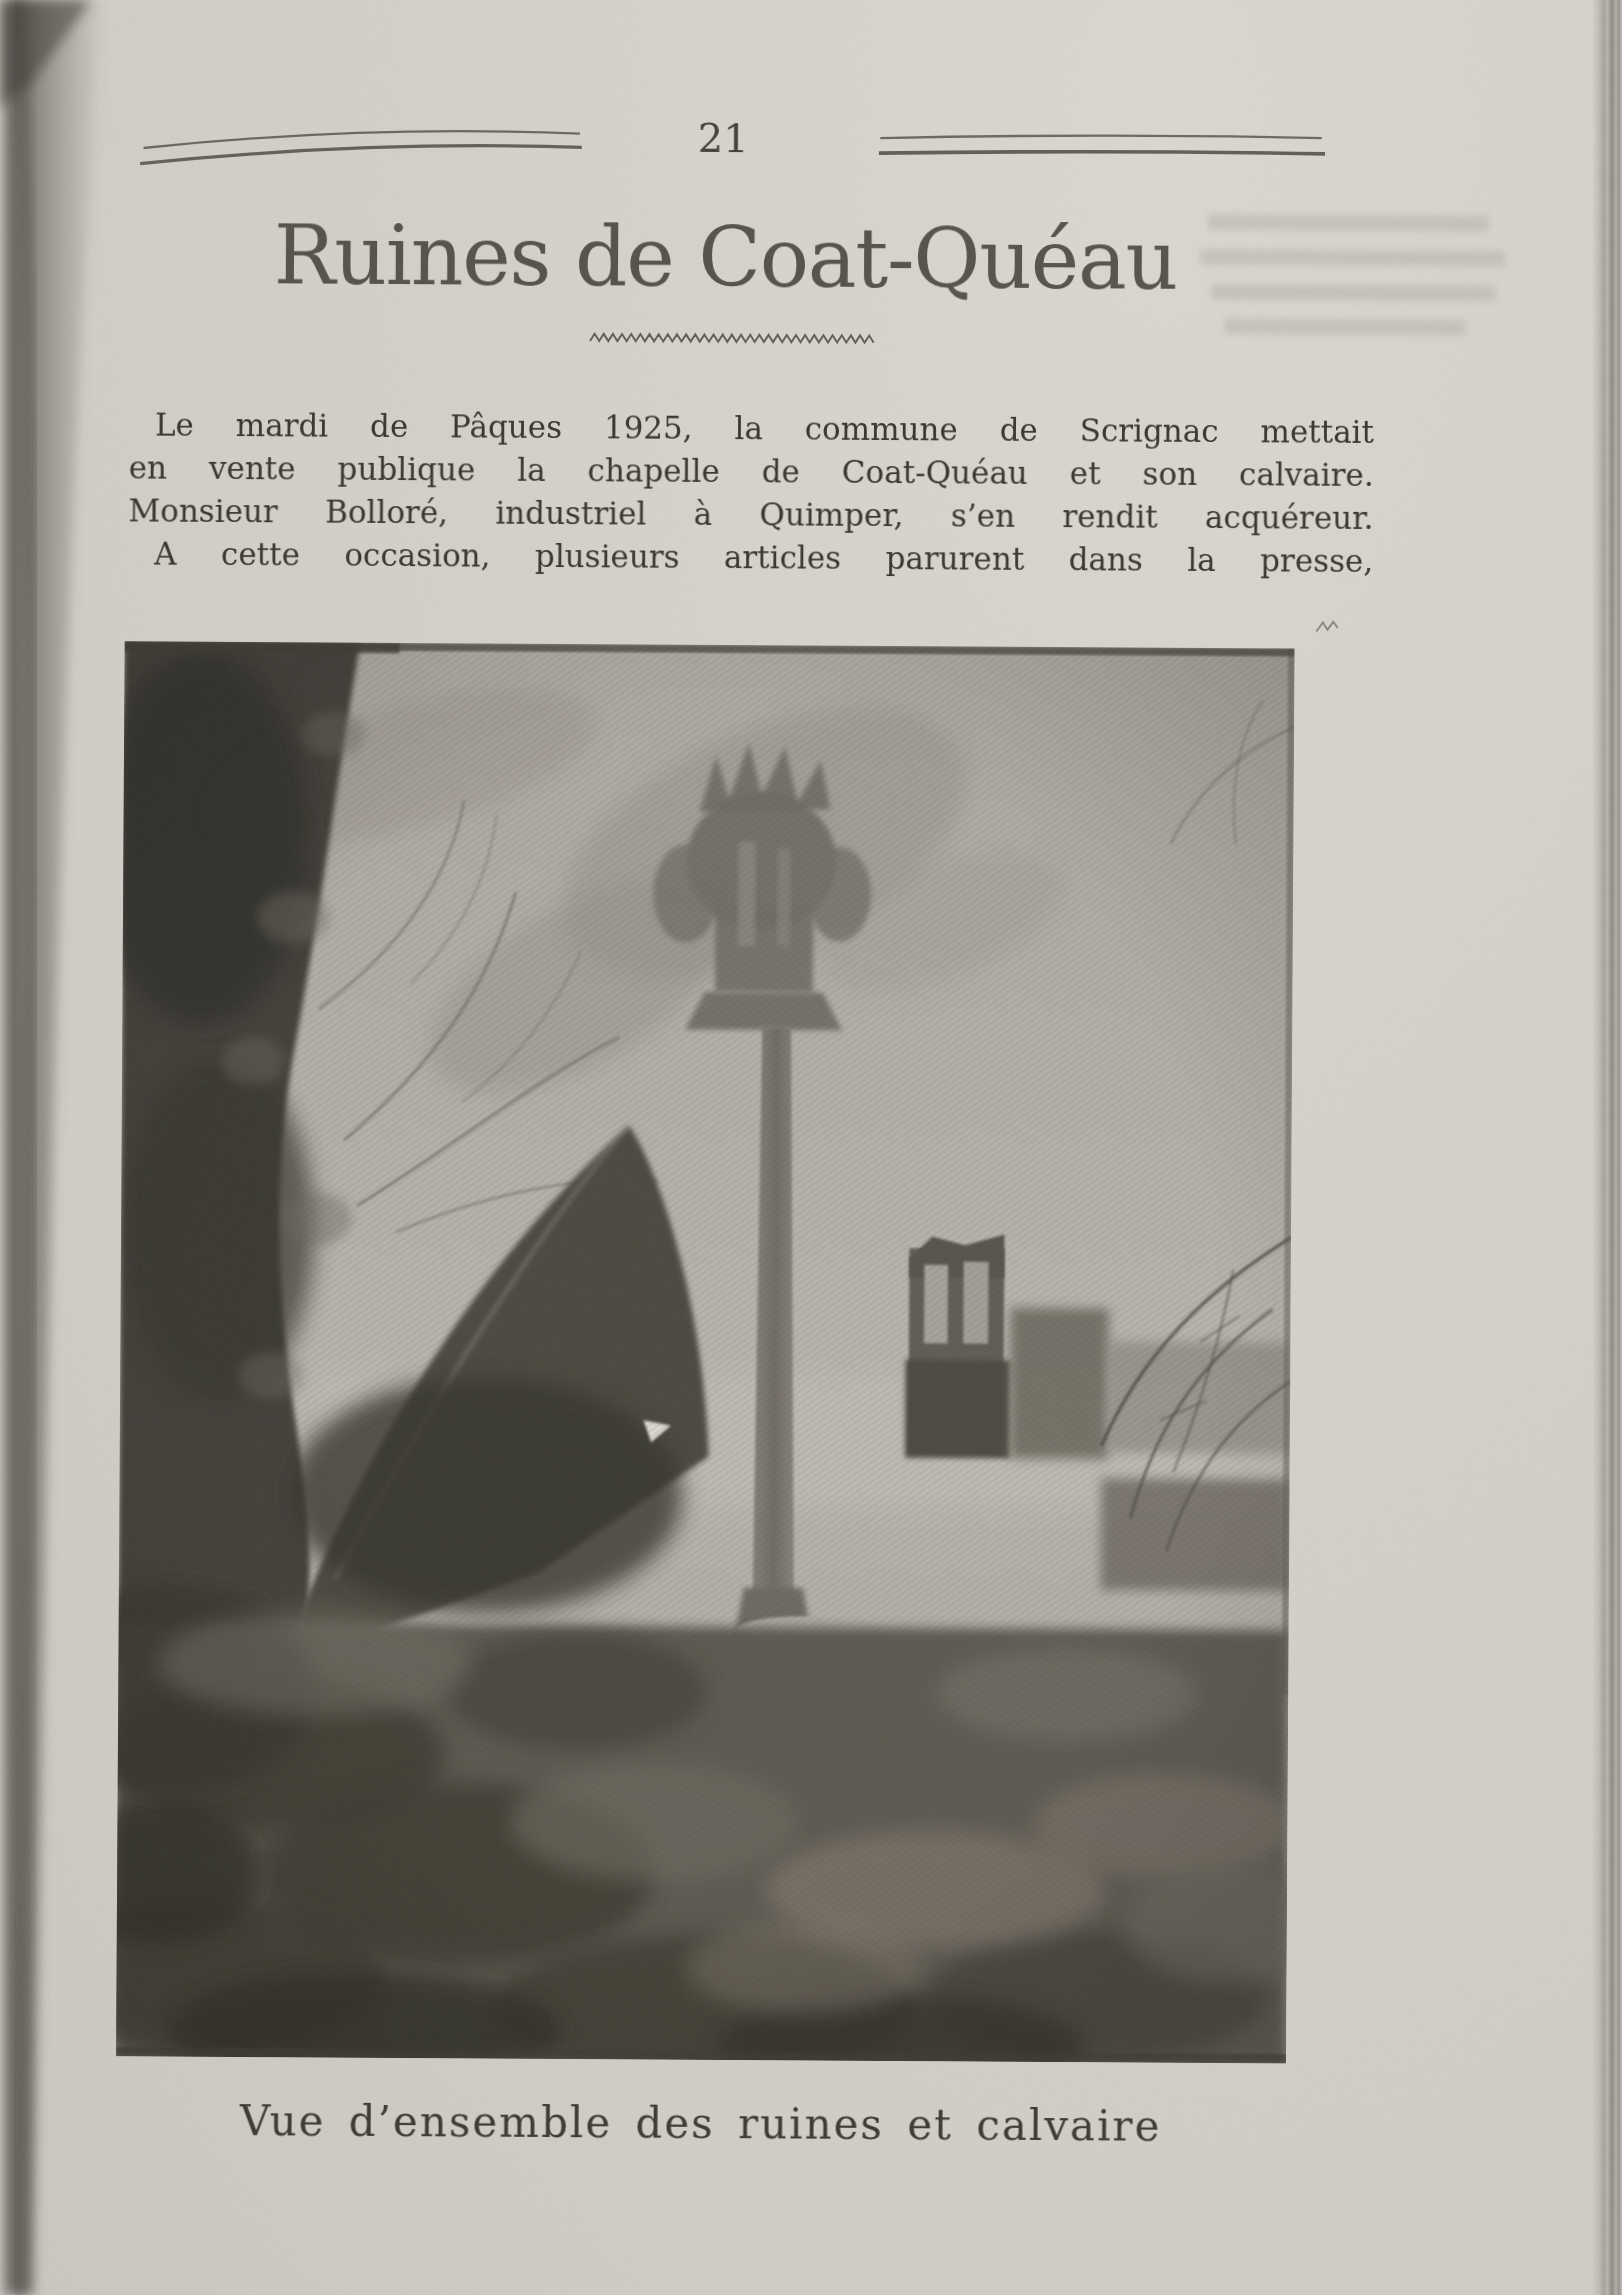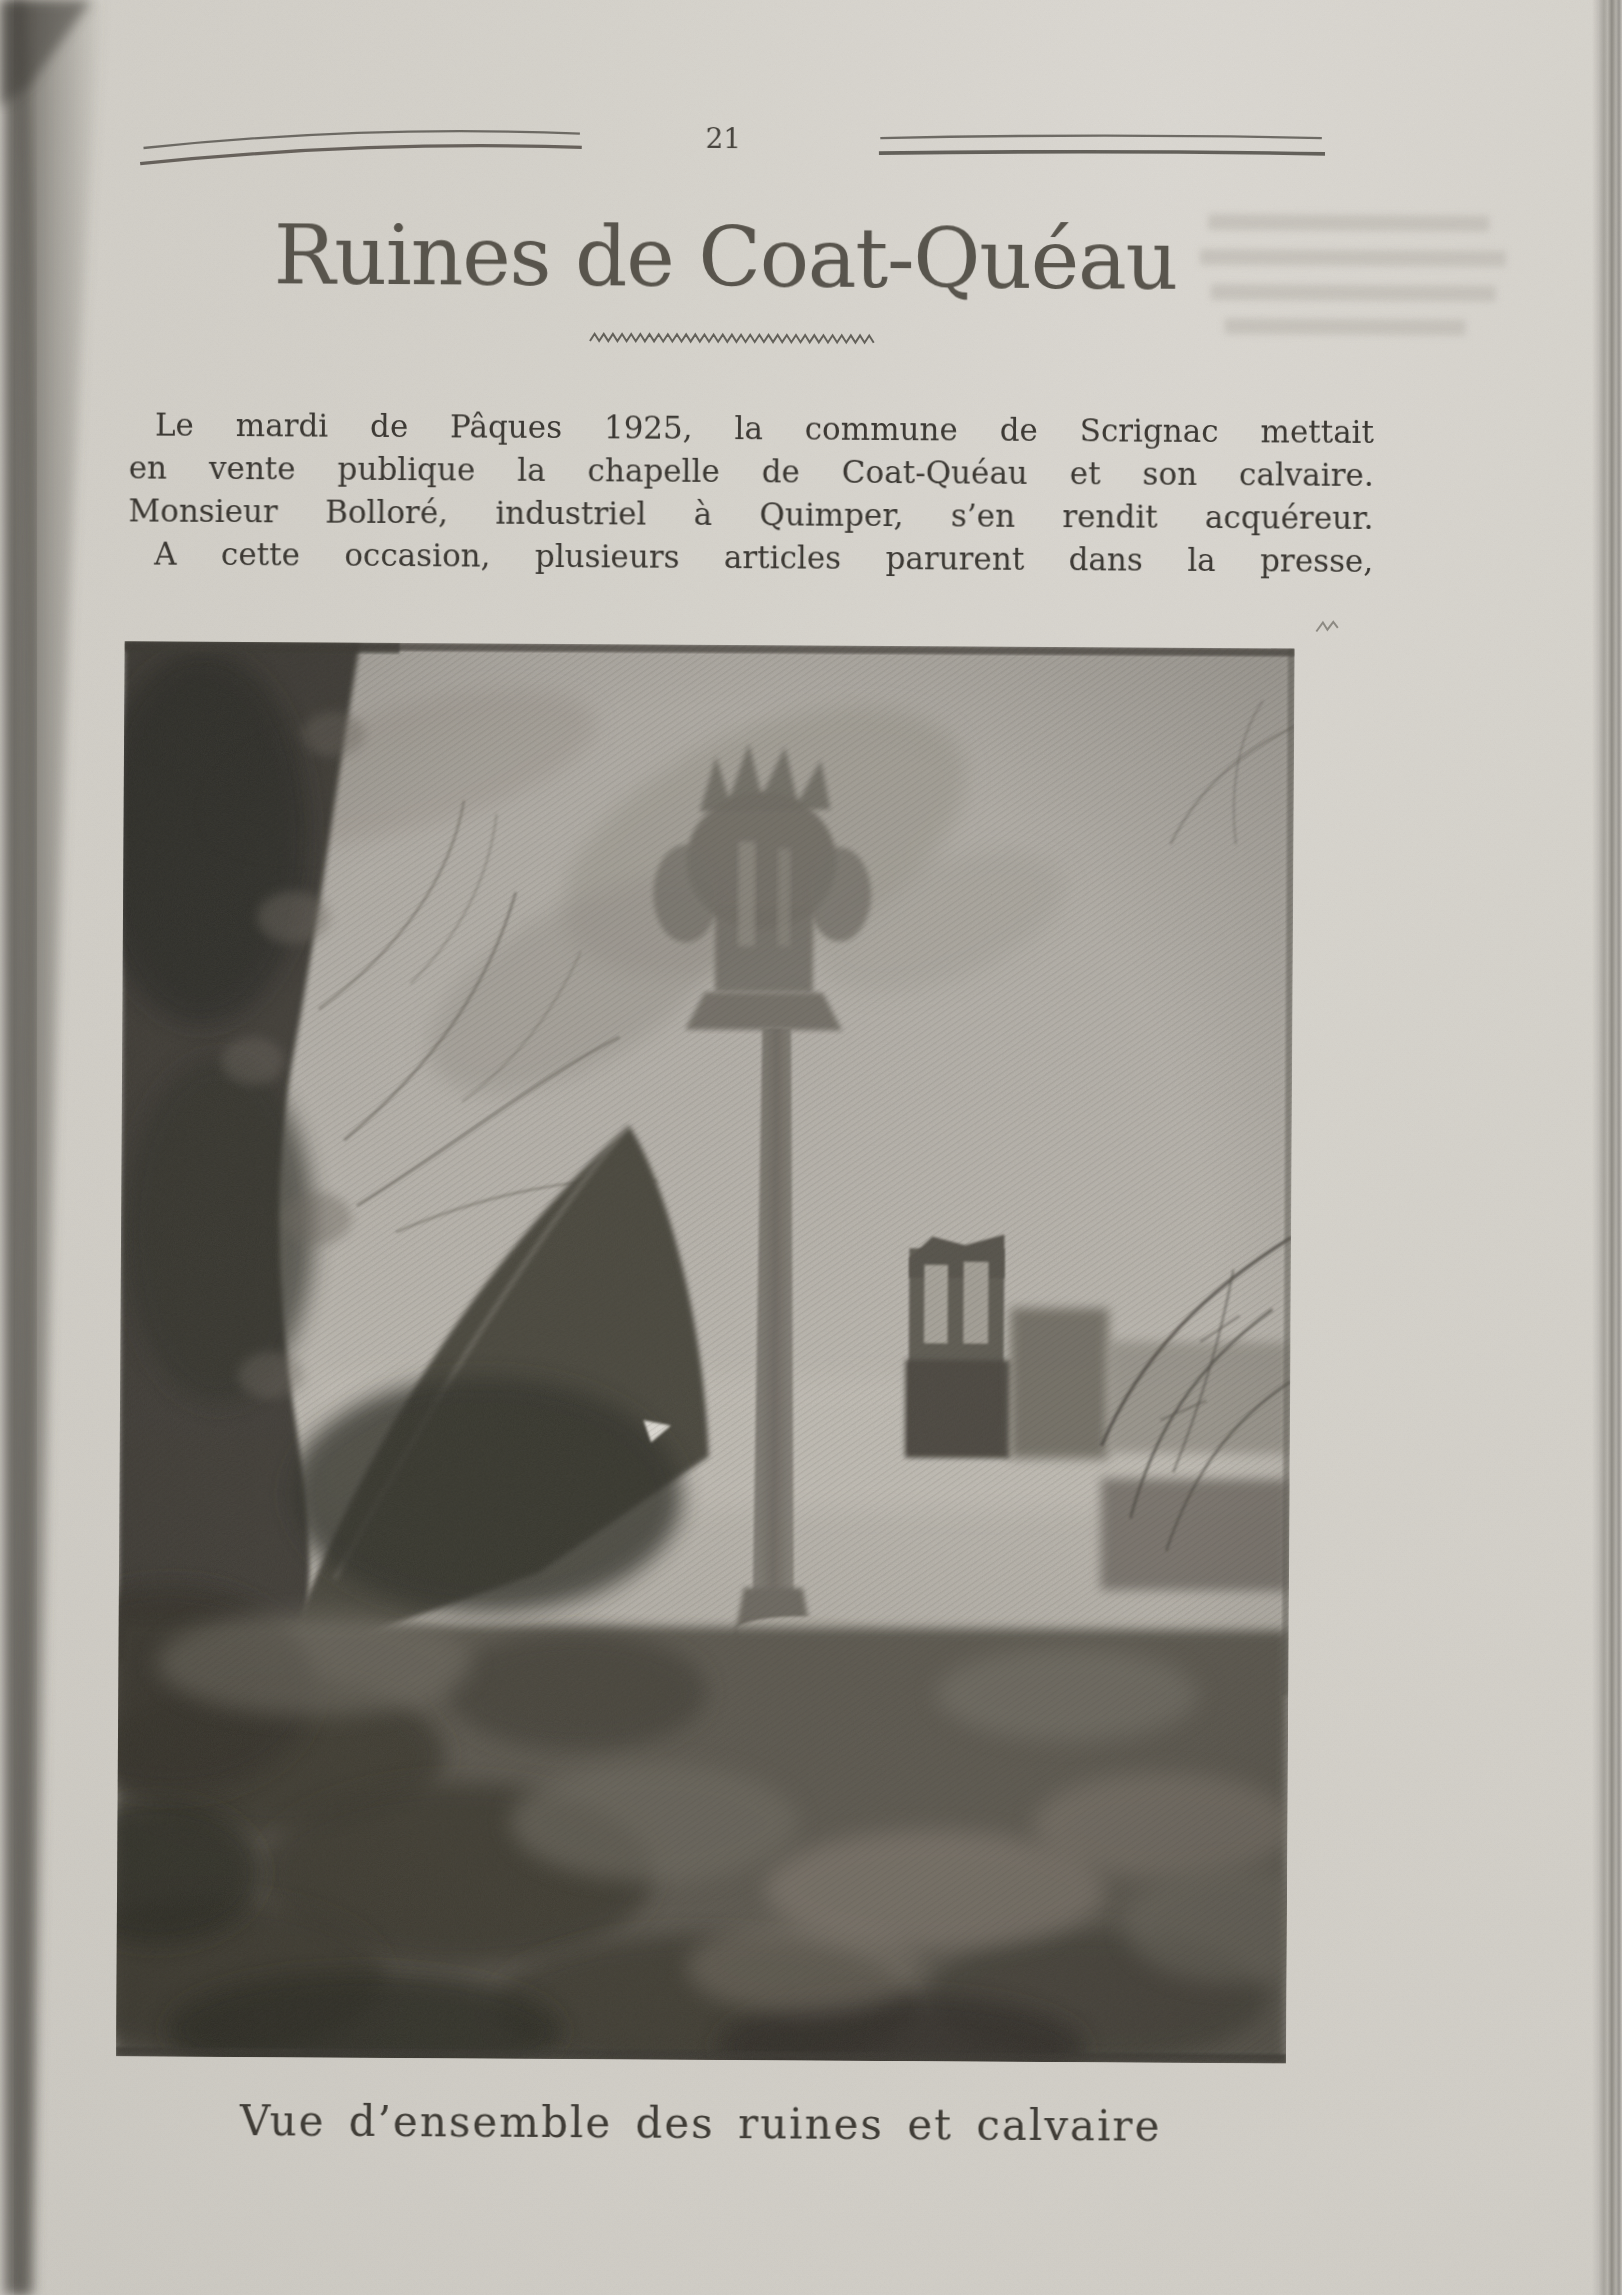--- a/index.html
+++ b/index.html
@@ -7,21 +7,21 @@
     position:relative;width:1622px;height:2295px;overflow:hidden;
     background:
       radial-gradient(ellipse at 72% 6%, #dcd9d3 0%, #d6d3cc 38%, #d2cfc8 72%, #ccc9c2 100%);
     font-family:"DejaVu Serif","Liberation Serif",serif;
   }
   .content{position:absolute;left:0;top:0;width:1622px;height:2295px;
     transform:rotate(0.35deg);transform-origin:720px 98px;z-index:1;}
   .header-rules{position:absolute;left:0;top:0;width:1622px;height:209px;}
   .page-number{
     position:absolute;left:671px;top:115px;width:105px;height:47px;
-    text-align:center;font-size:28px;line-height:47px;color:#45423c;
+    text-align:center;font-size:40px;line-height:47px;color:#45423c;
     filter:blur(0.4px);
   }
   .title{
     position:absolute;left:131px;top:204px;width:1191px;margin:0;
     text-align:center;font-weight:normal;font-size:82px;line-height:107px;
     letter-spacing:-1.3px;color:#4e4a42;filter:blur(0.6px);opacity:.92;
   }
   .squiggle{position:absolute;left:590px;top:330px;width:288px;height:17px;}
   .ghosts div{position:absolute;height:15.7px;background:#c3bfb8;filter:blur(3.9px);opacity:.8;}
   .g1{left:1209px;top:211px;width:281px;}

